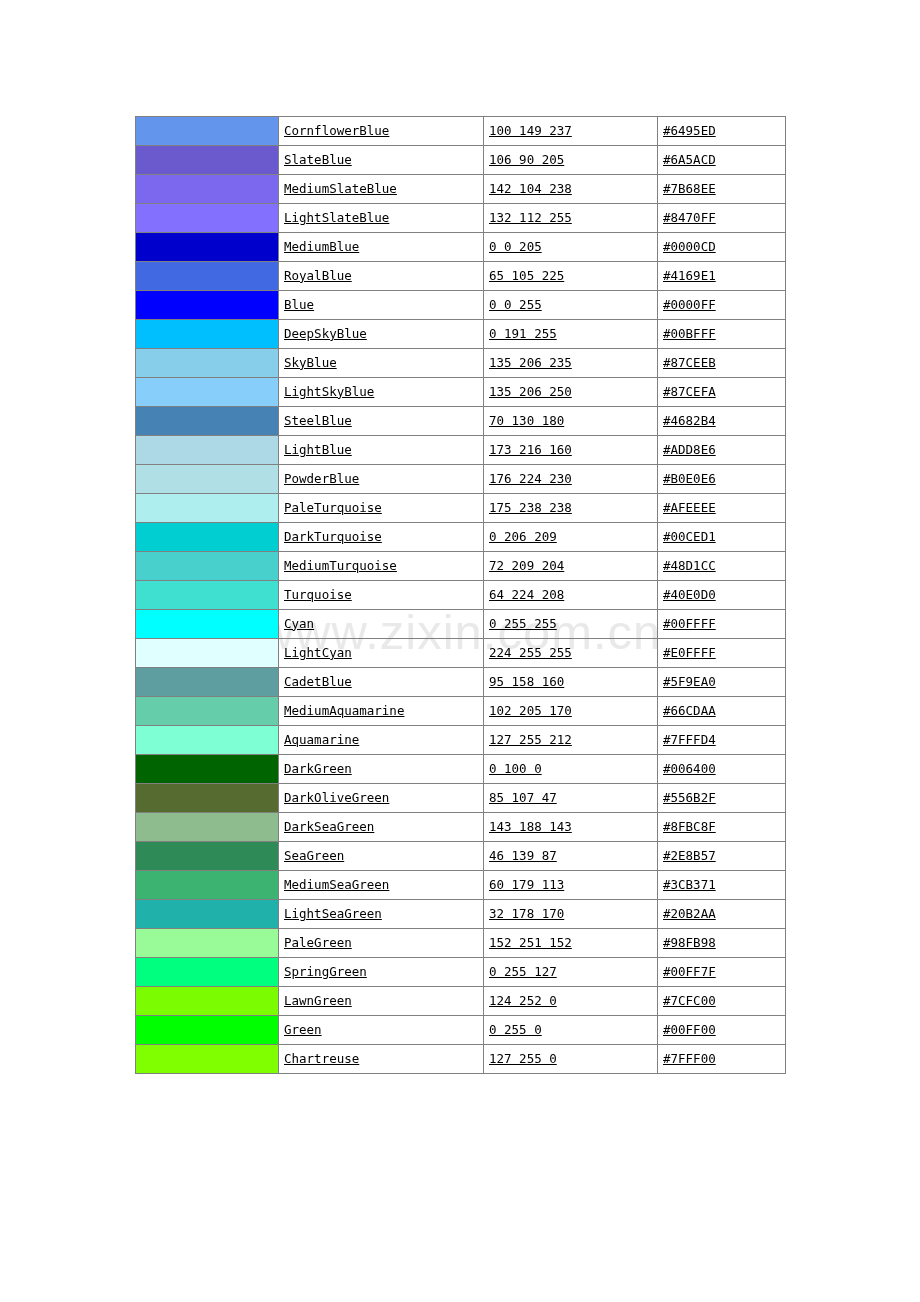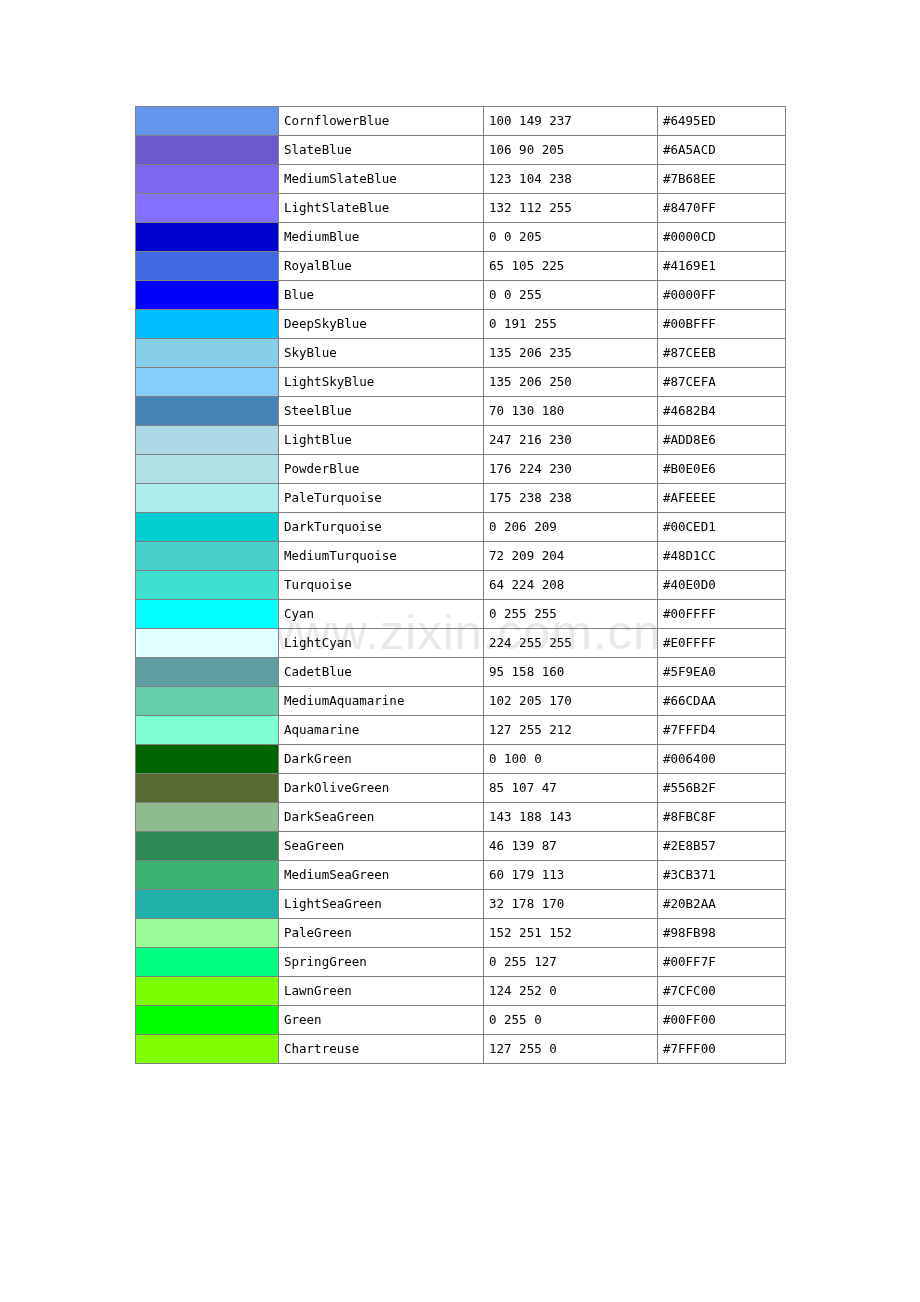--- a/index.html
+++ b/index.html
@@ -39,26 +39,27 @@
     white-space: nowrap;
     z-index: 1;
     pointer-events: none;
     user-select: none;
   }
 
   
   #color-table {
     position: absolute;
     left: 135px;
-    top: 106px;
+    top: 116px;
     width: 650px;
     border-collapse: collapse;
     table-layout: fixed;
     z-index: 2;
     background: transparent;
+    text-decoration: underline;
   }
   #color-table col.c-swatch { width: 143px; }
   #color-table col.c-name   { width: 205px; }
   #color-table col.c-rgb    { width: 174px; }
   #color-table col.c-hex    { width: 128px; }
 
   #color-table td {
     border: 1px solid #808080;
     height: 28px;
     padding: 0;
@@ -111,21 +112,21 @@
           </td>
           <td class="text-cell">SlateBlue</td>
           <td class="text-cell">106 90 205</td>
           <td class="text-cell">#6A5ACD</td>
         </tr>
         <tr>
           <td class="swatch-cell">
             <span class="swatch-fill" style="background-color: rgb(123, 104, 238);"></span>
           </td>
           <td class="text-cell">MediumSlateBlue</td>
-          <td class="text-cell">123 104 238</td>
+          <td class="text-cell">142 104 238</td>
           <td class="text-cell">#7B68EE</td>
         </tr>
         <tr>
           <td class="swatch-cell">
             <span class="swatch-fill" style="background-color: rgb(132, 112, 255);"></span>
           </td>
           <td class="text-cell">LightSlateBlue</td>
           <td class="text-cell">132 112 255</td>
           <td class="text-cell">#8470FF</td>
         </tr>
@@ -183,21 +184,21 @@
           </td>
           <td class="text-cell">SteelBlue</td>
           <td class="text-cell">70 130 180</td>
           <td class="text-cell">#4682B4</td>
         </tr>
         <tr>
           <td class="swatch-cell">
             <span class="swatch-fill" style="background-color: rgb(173, 216, 230);"></span>
           </td>
           <td class="text-cell">LightBlue</td>
-          <td class="text-cell">247 216 230</td>
+          <td class="text-cell">173 216 160</td>
           <td class="text-cell">#ADD8E6</td>
         </tr>
         <tr>
           <td class="swatch-cell">
             <span class="swatch-fill" style="background-color: rgb(176, 224, 230);"></span>
           </td>
           <td class="text-cell">PowderBlue</td>
           <td class="text-cell">176 224 230</td>
           <td class="text-cell">#B0E0E6</td>
         </tr>

